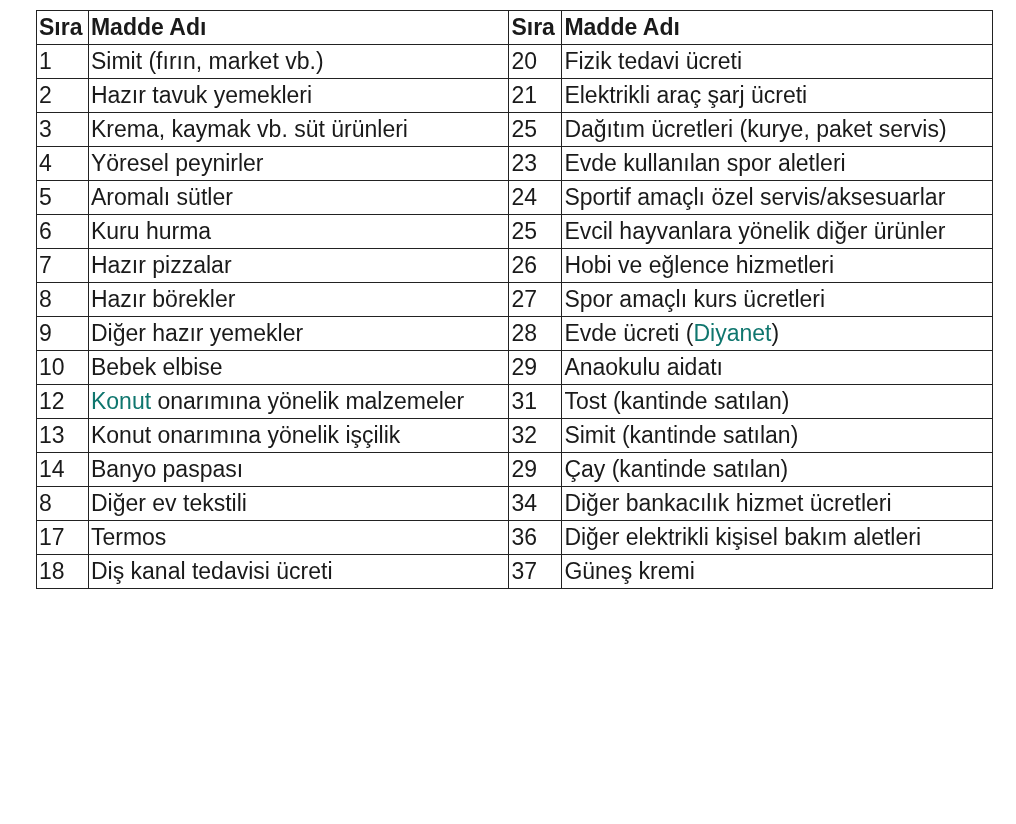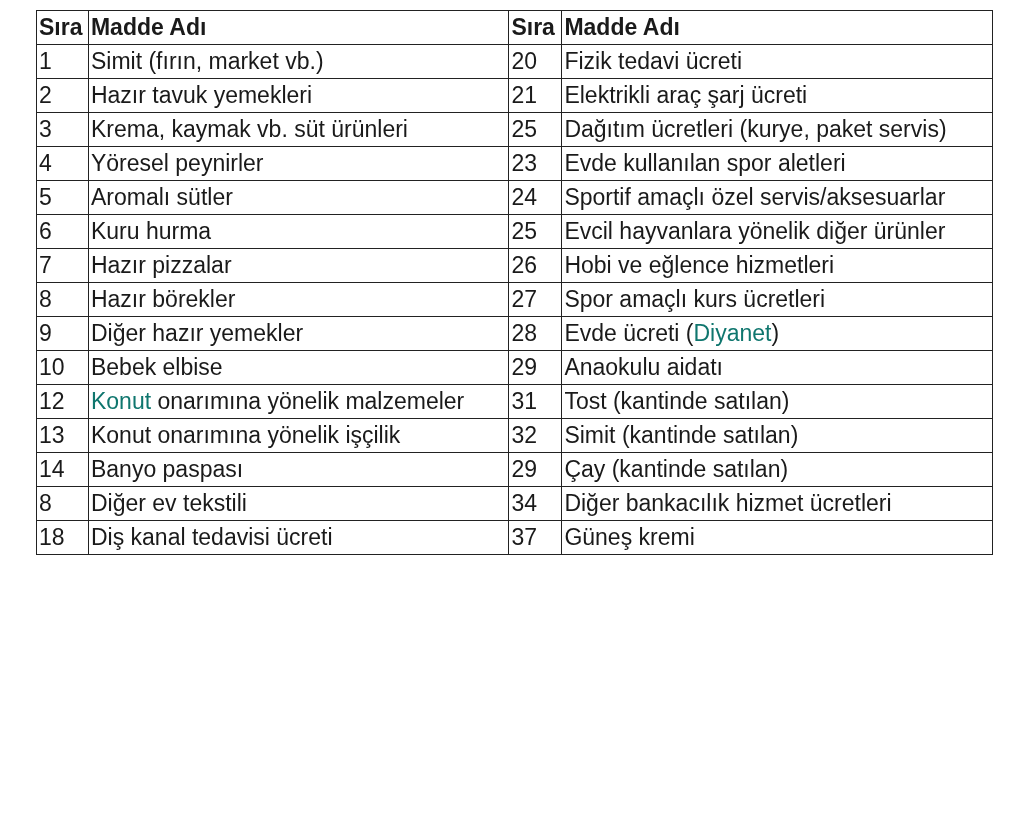--- a/index.html
+++ b/index.html
@@ -120,19 +120,25 @@
       <td>29</td>
       <td>Çay (kantinde satılan)</td>
     </tr>
     <tr>
       <td>8</td>
       <td>Diğer ev tekstili</td>
       <td>34</td>
       <td>Diğer bankacılık hizmet ücretleri</td>
     </tr>
     <tr>
+      <td>17</td>
+      <td>Termos</td>
+      <td>36</td>
+      <td>Diğer elektrikli kişisel bakım aletleri</td>
+    </tr>
+    <tr>
       <td>18</td>
       <td>Diş kanal tedavisi ücreti</td>
       <td>37</td>
       <td>Güneş kremi</td>
     </tr>
   </tbody>
 </table>
 
 </body></html>

